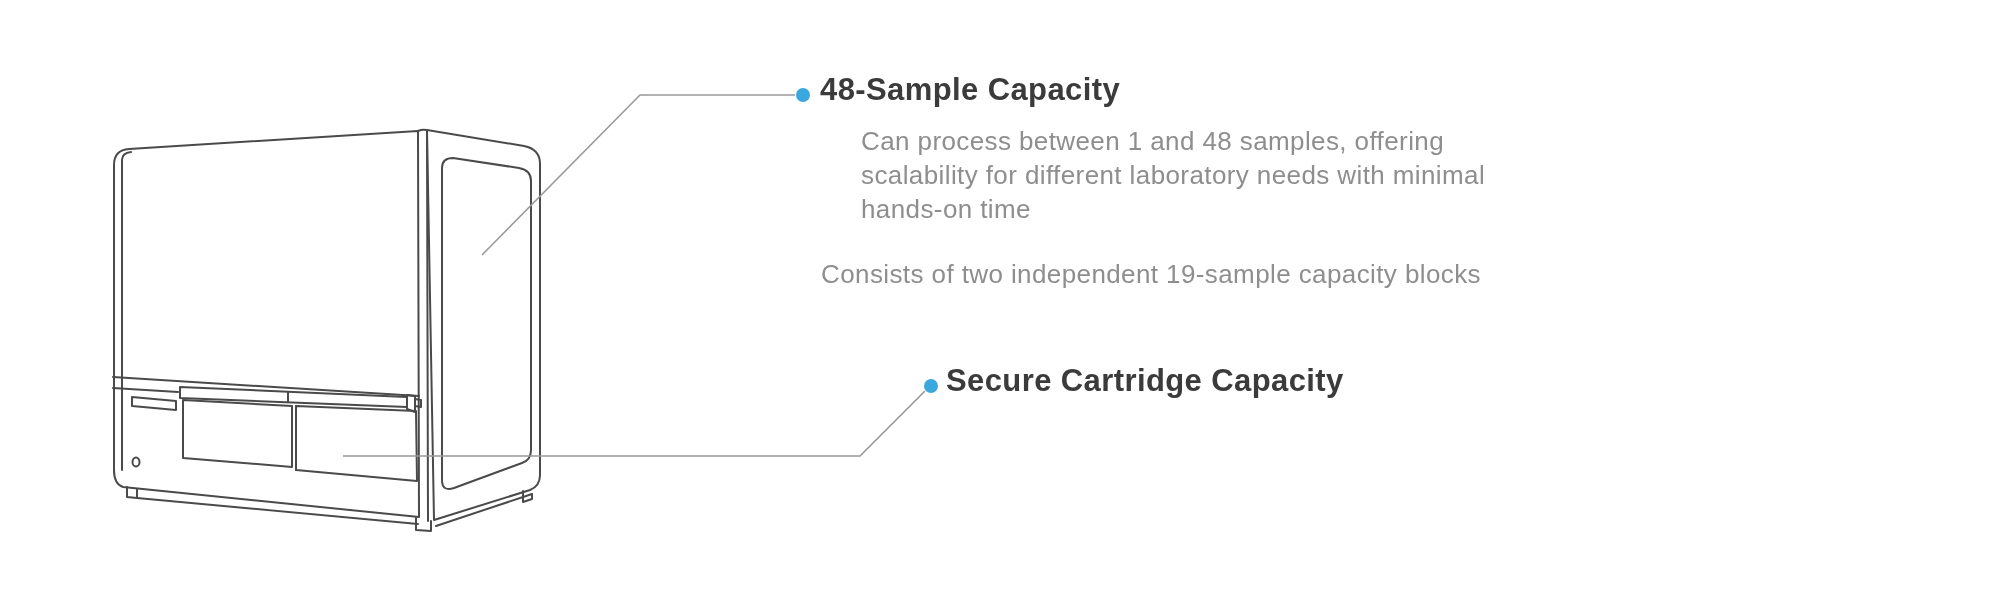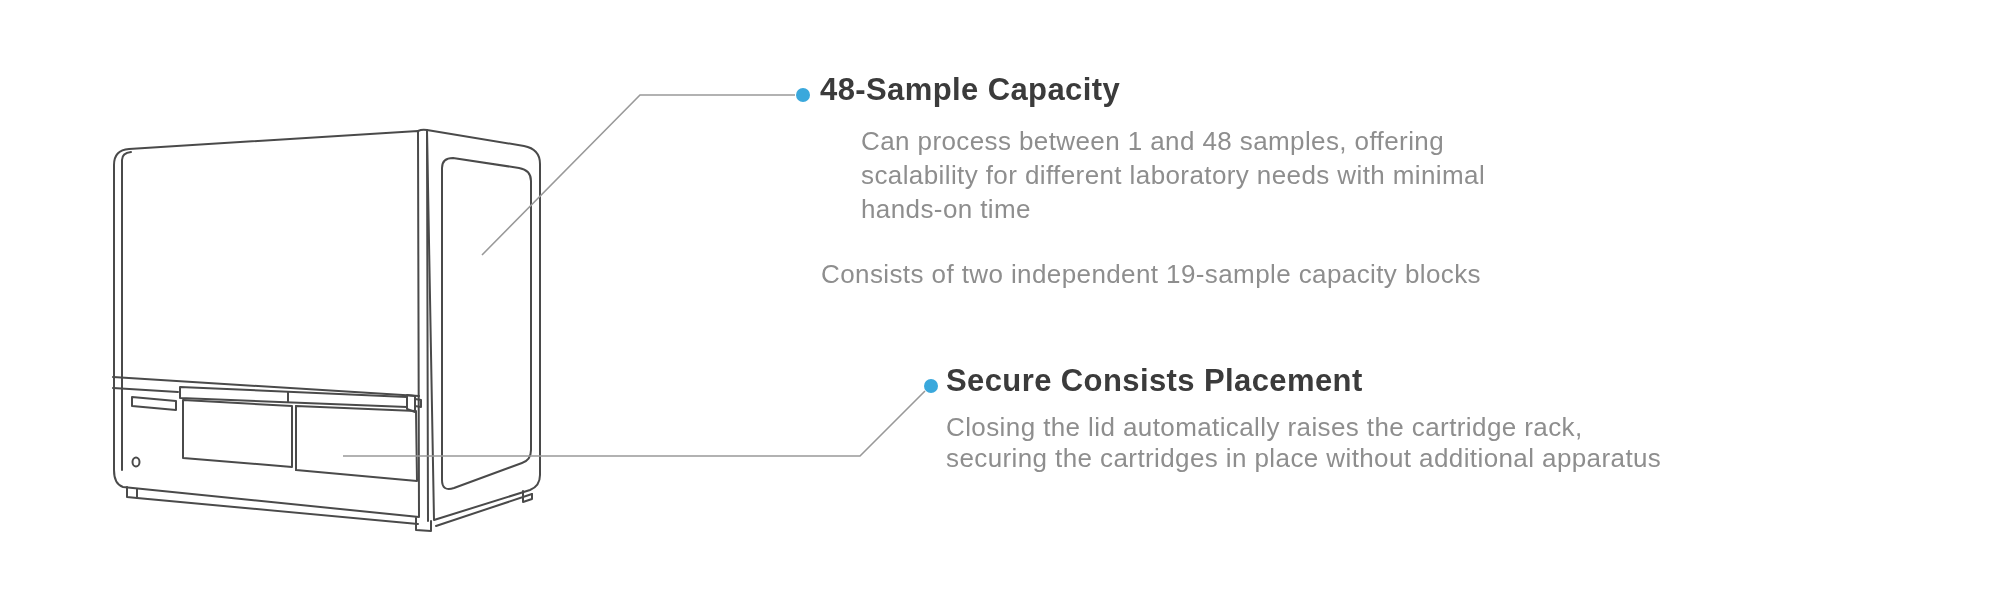--- a/index.html
+++ b/index.html
@@ -88,17 +88,15 @@
       <circle cx="931" cy="386" r="7" fill="#3aa8dc"></circle>
     </g>
   </svg>
 
   <h2 class="callout-title t1">48-Sample Capacity</h2>
   <p class="callout-body b1">Can process between 1 and 48 samples, offering
 scalability for different laboratory needs with minimal
 hands-on time</p>
   <p class="callout-body b2">Consists of two independent 19-sample capacity blocks</p>
 
-  <h2 class="callout-title t2">Secure Consists Placement</h2>
-  <p class="callout-body b3">Closing the lid automatically raises the cartridge rack,
-securing the cartridges in place without additional apparatus</p>
+  <h2 class="callout-title t2">Secure Cartridge Capacity</h2>
 
 </div>
 
 </body></html>

